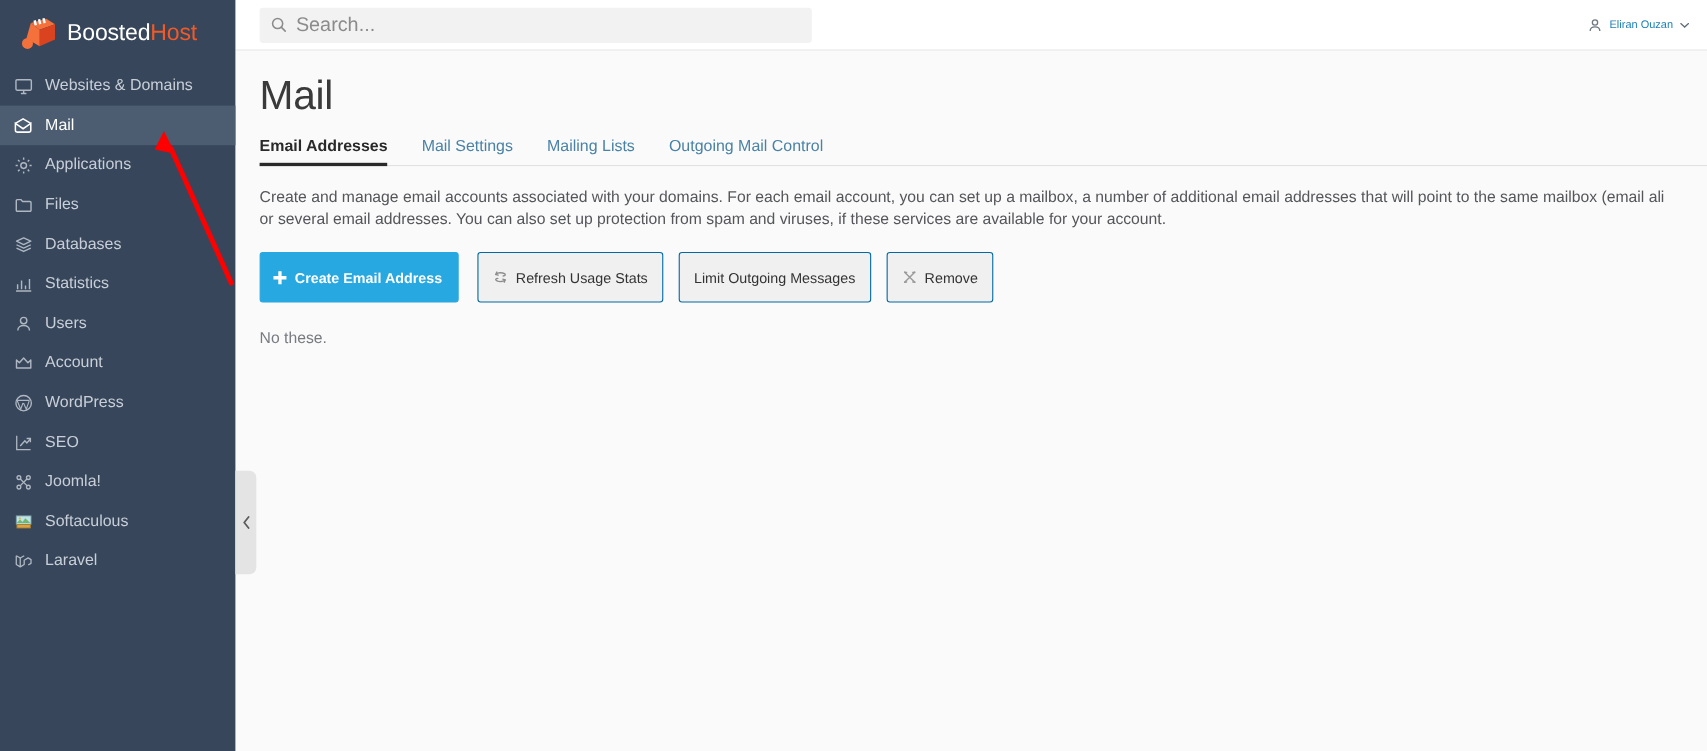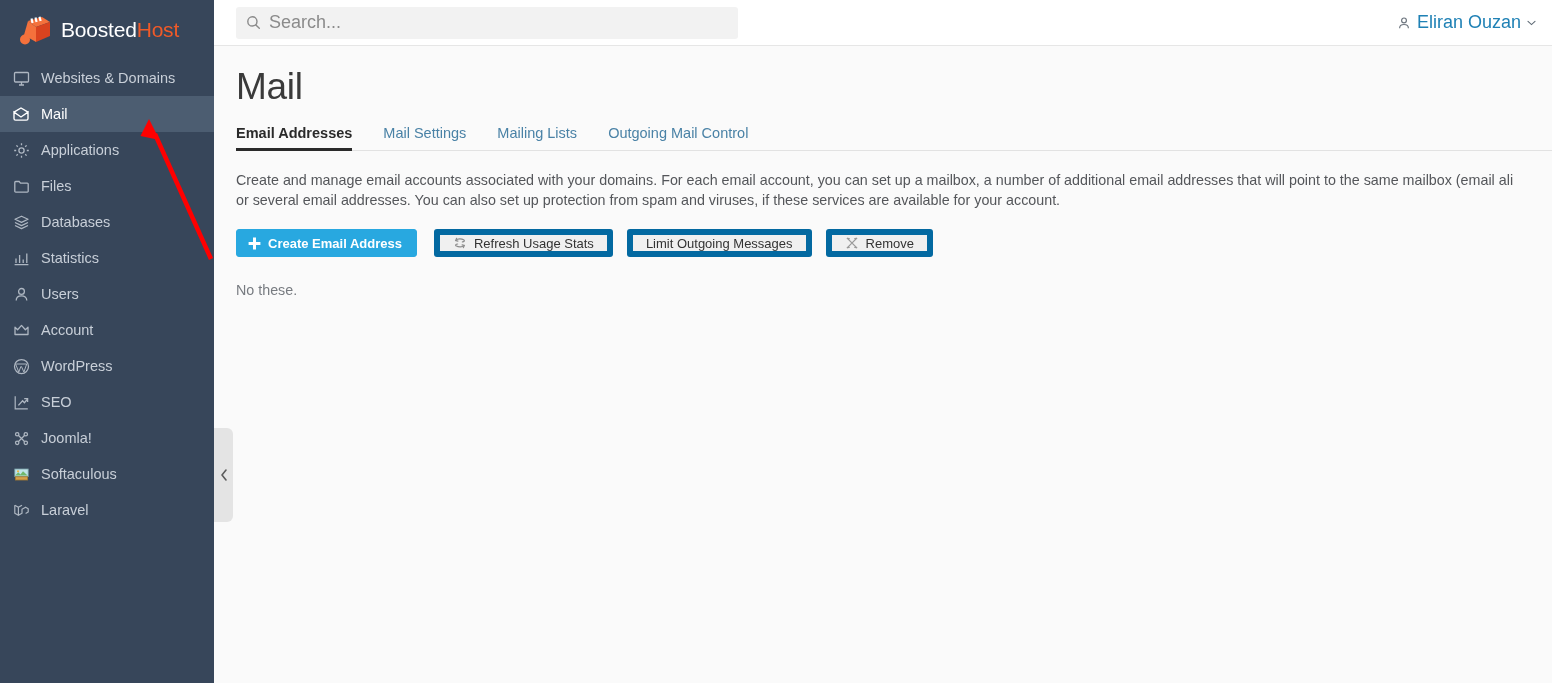--- a/index.html
+++ b/index.html
@@ -89,21 +89,21 @@
     border: none; outline: none; background: transparent;
     font-family: "Liberation Sans", sans-serif;
     font-size: 18px; color: #555;
     width: 100%; height: 100%;
   }
   #search-input::placeholder { color: #8b8b8b; }
 
   #user-menu {
     margin-left: auto;
     display: flex; align-items: center;
-    color: #1f81b5; font-size: 18px;
+    color: #1f81b5; font-size: 10px;
     cursor: pointer; white-space: nowrap;
   }
   #user-menu .u-icon { margin-right: 6px; display: flex; }
   #user-menu .caret { margin-left: 6px; display: flex; }
 
   #content {
     flex: 1 1 auto;
     padding: 22px 0 0 22px;
     overflow: hidden;
   }
@@ -143,39 +143,39 @@
     color: #54565a;
     line-height: 1.42;
     white-space: pre;
   }
 
   #action-bar {
     margin-top: 19px;
     display: flex; align-items: center;
   }
   .btn {
-    height: 28px;
+    height: 46px;
     display: inline-flex; align-items: center;
     font-size: 13px;
     border-radius: 3px;
     cursor: pointer;
     padding: 0 13px;
     white-space: nowrap;
     user-select: none;
   }
   .btn .b-icon { margin-right: 7px; display: flex; align-items: center; }
   .btn-primary {
     background: #28a8e0; color: #ffffff; font-weight: bold;
     border: 1px solid #28a8e0;
     margin-right: 17px;
     padding: 0 14px 0 11px;
   }
   .btn-secondary {
     background: #f0f0f0; color: #333333;
-    border: 6px solid #0369a1;
+    border: 1px solid #0369a1;
     margin-right: 14px;
   }
 
   #empty-state {
     margin-top: 25px;
     font-size: 14.3px;
     color: #777b80;
   }
 
   

